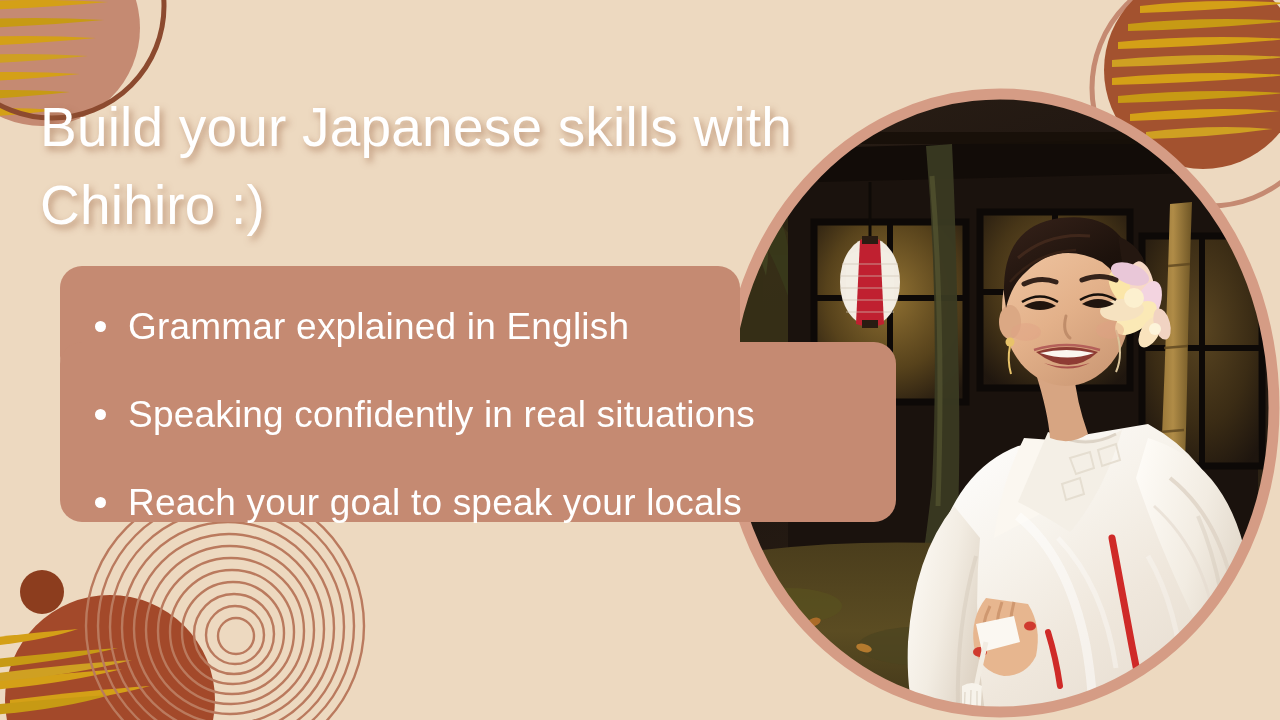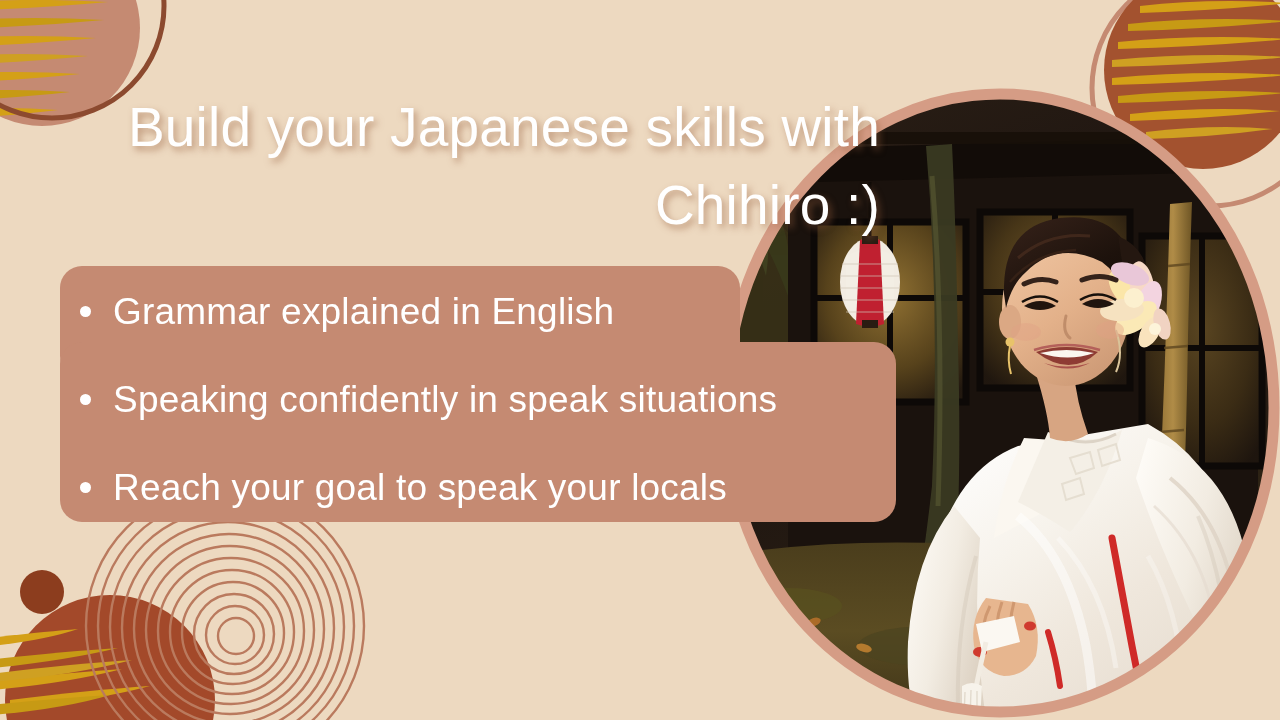--- a/index.html
+++ b/index.html
@@ -24,21 +24,21 @@
     height: 720px;
     pointer-events: none;
   }
 
   
   .headline {
     position: absolute;
     left: 40px;
     top: 88px;
     width: 840px;
-    text-align: right;
+    text-align: left;
     color: #FFFFFF;
     font-family: "Liberation Sans", sans-serif;
     font-size: 55px;
     font-weight: 300;
     line-height: 1.42;
     letter-spacing: 0.2px;
     text-shadow: 3px 4px 7px rgba(150, 92, 60, 0.55);
     white-space: pre-line;
   }
 
@@ -64,21 +64,21 @@
     width: 836px;
     height: 180px;
     background: #C58A72;
     border-radius: 22px;
   }
   .bullets {
     position: absolute;
     left: 0; top: 0;
     width: 836px;
     height: 256px;
-    margin: 0;
+    margin: 15px;
     padding: 0;
     list-style: none;
   }
   .bullet-row {
     position: absolute;
     left: 20px;
     display: flex;
     align-items: center;
     height: 46px;
   }
@@ -474,21 +474,21 @@
   <div class="panel">
     <div class="panel-top"></div>
     <div class="panel-bottom"></div>
     <ul class="bullets">
       <li class="bullet-row">
         <span class="bullet-dot"></span>
         <span class="bullet-text">Grammar explained in English</span>
       </li>
       <li class="bullet-row">
         <span class="bullet-dot"></span>
-        <span class="bullet-text">Speaking confidently in speak situations</span>
+        <span class="bullet-text">Speaking confidently in real situations</span>
       </li>
       <li class="bullet-row">
         <span class="bullet-dot"></span>
         <span class="bullet-text">Reach your goal to speak your locals</span>
       </li>
     </ul>
   </div>
 
 </div>
 

